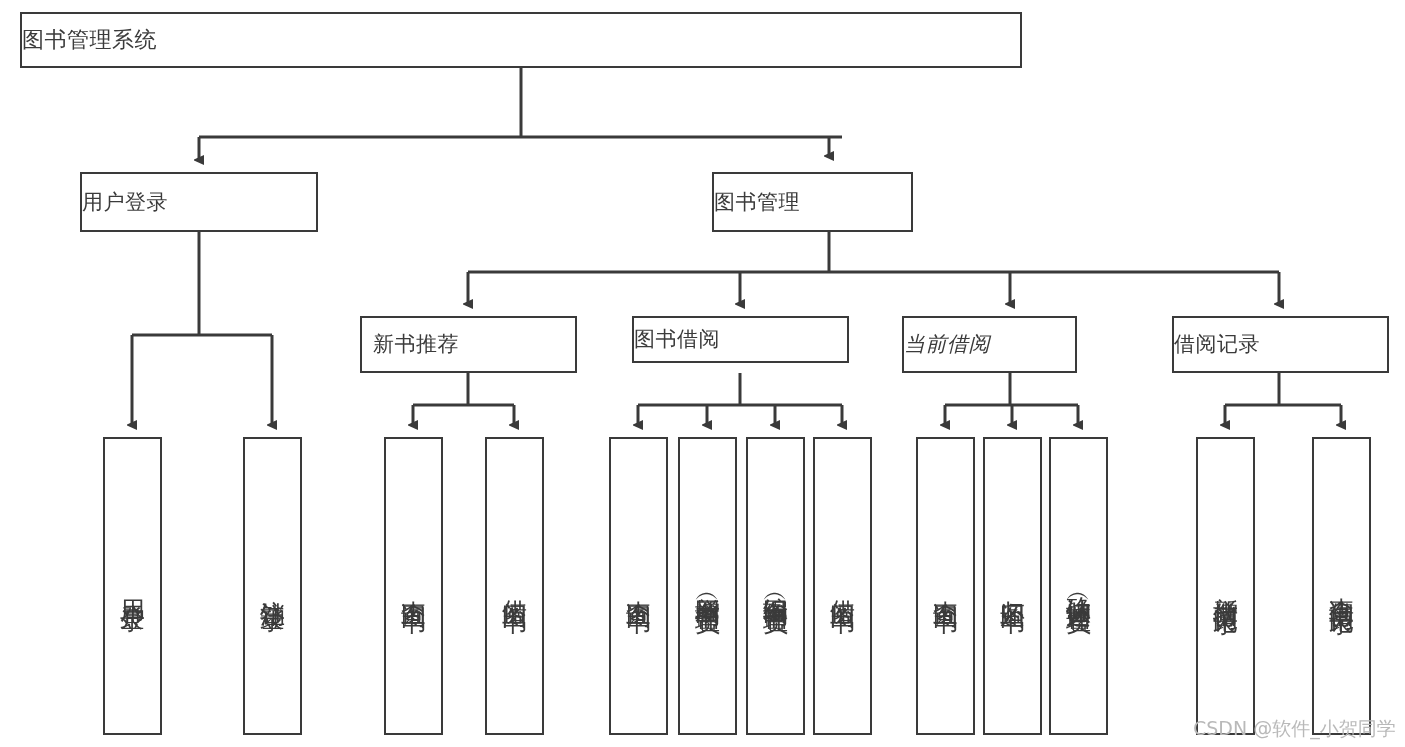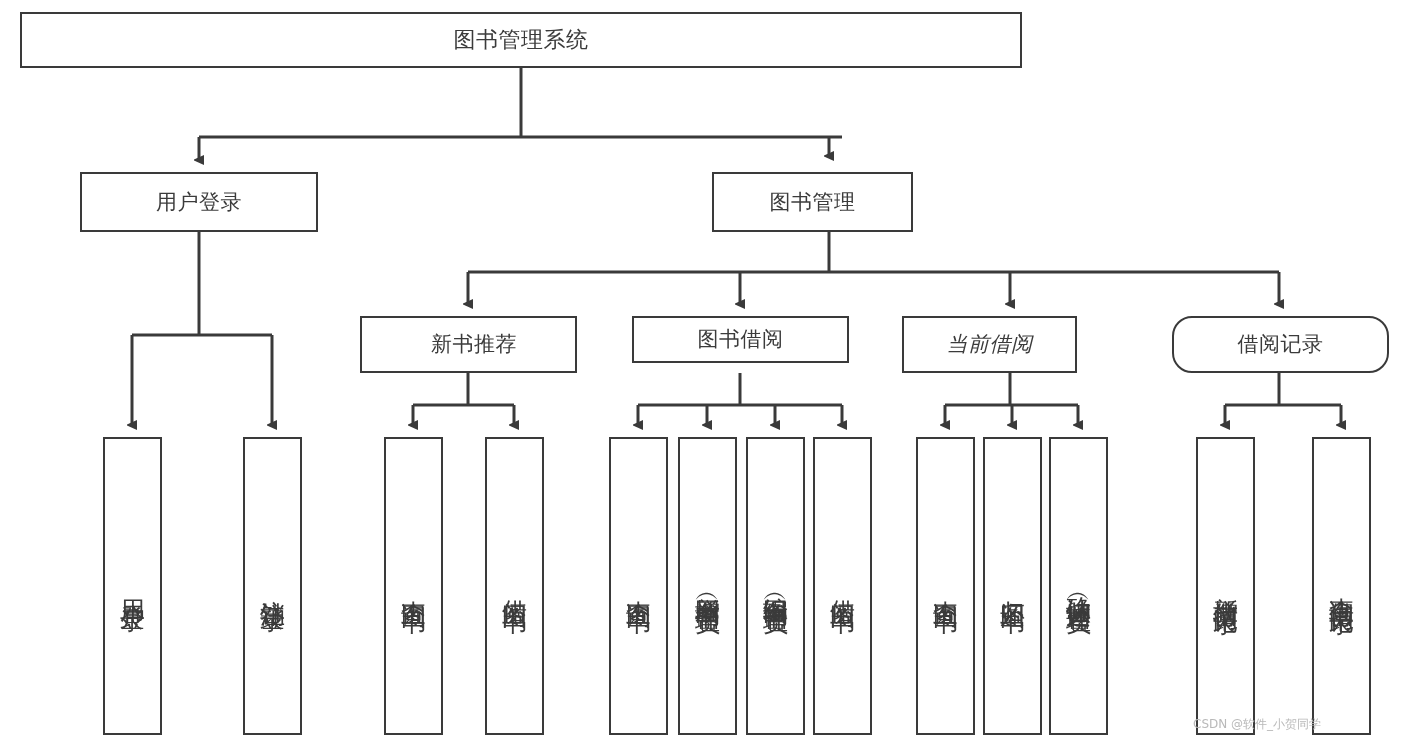--- a/index.html
+++ b/index.html
@@ -25,21 +25,21 @@
     width: 1405px;
     height: 747px;
   }
   .node {
     position: absolute;
     box-sizing: border-box;
     background: #ffffff;
     border: 2.5px solid #3a3a3a;
     display: flex;
     align-items: center;
-    justify-content: center;
+    justify-content: flex-start;
     color: #3b3b3b;
     z-index: 2;
   }
   .node .label {
     display: block;
     text-align: center;
     line-height: 1.15;
     letter-spacing: 0.5px;
   }
   
@@ -64,21 +64,21 @@
     white-space: nowrap;
   }
   .node.vert.long .label {
     letter-spacing: 2px;
     font-size: 25px;
   }
   #watermark {
     position: absolute;
     left: 1193px;
     top: 716px;
-    font-size: 12px;
+    font-size: 19px;
     color: #b9b9b9;
     white-space: nowrap;
     z-index: 5;
     font-family: "DejaVu Sans", "Liberation Sans", sans-serif;
   }
 </style>
 </head>
 <body>
 
 <div id="canvas">
@@ -146,21 +146,21 @@
 
   <div class="node horiz" style="left:360px; top:316px; width:217px; height:57px;padding-left:11px;">
     <span class="label">新书推荐</span>
   </div>
   <div class="node horiz" style="left:632px; top:316px; width:217px; height:47px;">
     <span class="label">图书借阅</span>
   </div>
   <div class="node horiz" style="left:902px; top:316px; width:175px; height:57px;font-style:italic;">
     <span class="label">当前借阅</span>
   </div>
-  <div class="node horiz" style="left:1172px; top:316px; width:217px; height:57px;border-radius:20px;">
+  <div class="node horiz" style="left:1172px; top:316px; width:217px; height:57px;">
     <span class="label">借阅记录</span>
   </div>
 
   <div class="node vert" style="left:103px; top:437px; width:59px; height:298px;">
     <span class="label">用户登录</span>
   </div>
   <div class="node vert" style="left:243px; top:437px; width:59px; height:298px;">
     <span class="label">注销登录</span>
   </div>
 

